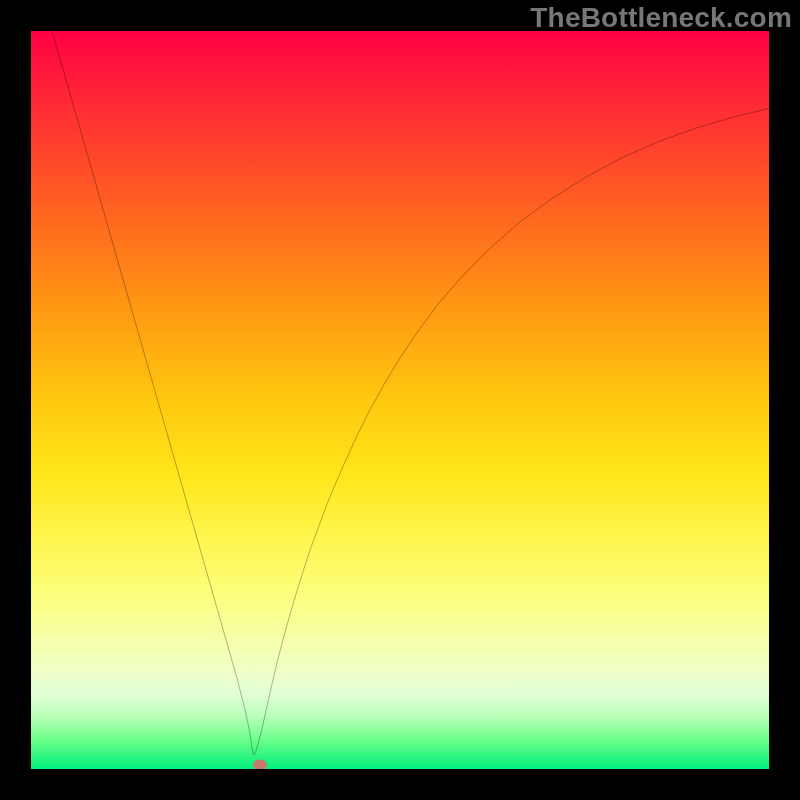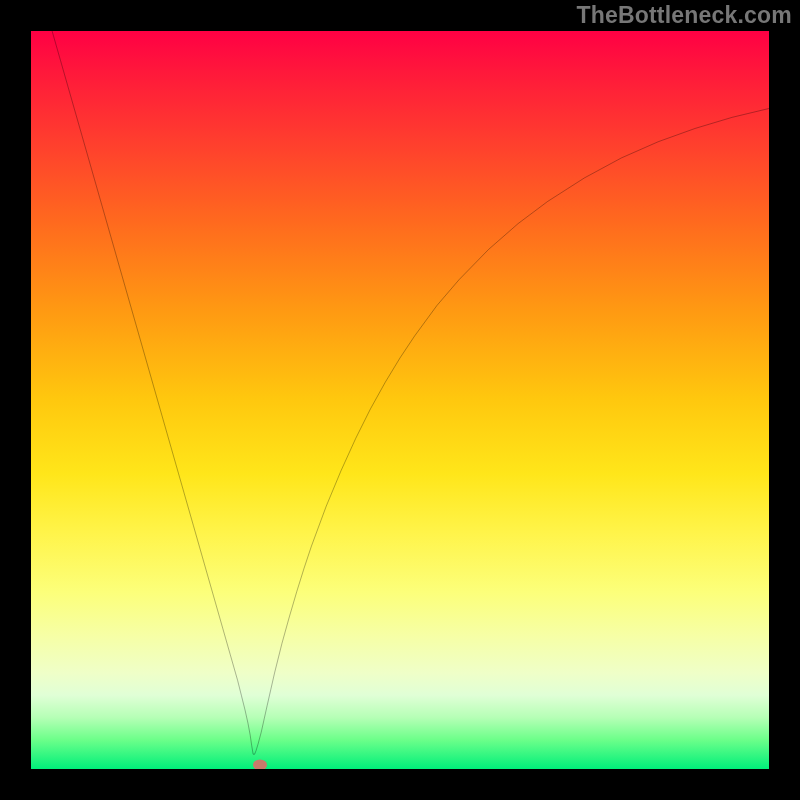--- a/index.html
+++ b/index.html
@@ -8,21 +8,21 @@
     position: relative;
     width: 800px;
     height: 800px;
     background: #000;
   }
   .watermark {
     position: absolute;
     top: 2px;
     right: 8px;
     font-family: Arial, Helvetica, sans-serif;
-    font-size: 23px;
+    font-size: 28px;
     font-weight: 600;
     color: #777;
     letter-spacing: 0.2px;
     z-index: 5;
   }
   .plot-area {
     position: absolute;
     left: 31px;
     top: 31px;
     width: 738px;

